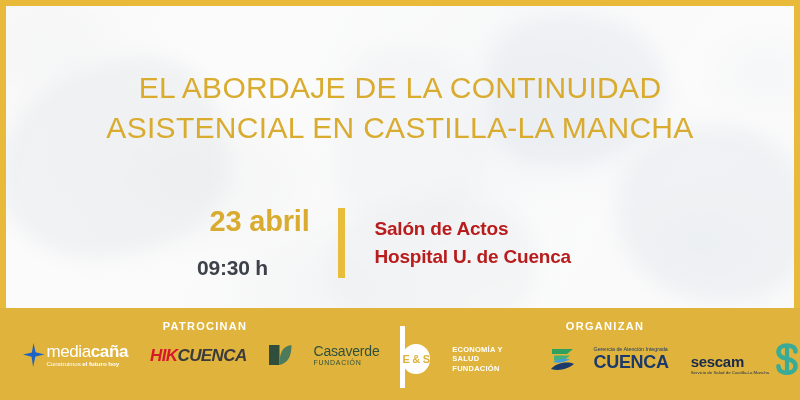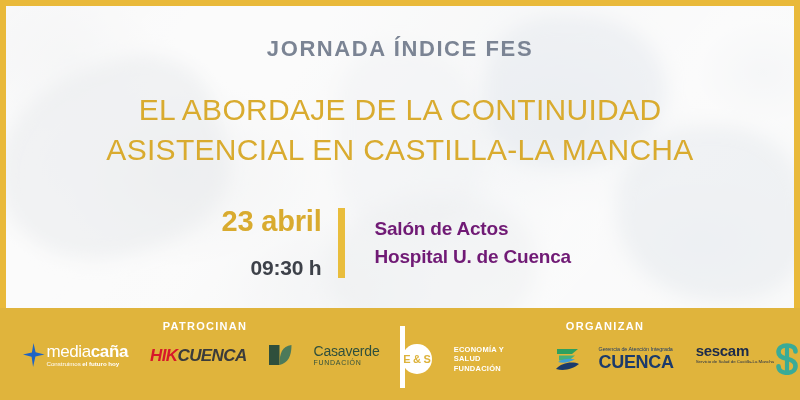--- a/index.html
+++ b/index.html
@@ -95,47 +95,48 @@
   .details {
     position: absolute;
     left: 0; right: 0; top: 204px;
     display: flex;
     justify-content: center;
     align-items: center;
   }
   .date-block {
     text-align: right;
     width: 182px;
-    padding-right: 16px;
+    padding-right: 28px;
   }
   .date-day {
     color: #d9ab2f;
     font-size: 29px;
     font-weight: bold;
     line-height: 1.18;
     letter-spacing: -.2px;
   }
   .date-time {
     color: #3d4149;
     font-size: 21px;
     font-weight: bold;
     line-height: 1.3;
     margin-top: 16px;
     letter-spacing: -.2px;
+    text-align: center;
   }
   .v-divider {
     width: 7px;
     height: 70px;
     background: #e9bd3c;
     flex: 0 0 auto;
   }
   .venue-block {
     padding-left: 30px;
     width: 300px;
-    color: #701a75;
+    color: #b91c1c;
     font-size: 19px;
     font-weight: bold;
     line-height: 1.48;
     letter-spacing: -.2px;
   }
   .venue-line { display: block; }
 
   
   .sponsors {
     position: absolute;
@@ -215,21 +216,21 @@
   .es-text { color: #ffffff; font-size: 7.5px; font-weight: bold; line-height: 1.25; letter-spacing: .25px; }
 
   
   .logo-cuenca { display: flex; align-items: center; gap: 18px; }
   .cu-mark { width: 26px; height: 26px; }
   .cu-text { line-height: 1; }
   .cu-sub { font-size: 5.4px; color: #1b3a6b; letter-spacing: -.05px; white-space: nowrap; }
   .cu-name { font-size: 18px; color: #1b3a6b; font-weight: bold; letter-spacing: -.3px; line-height: 1; margin-top: 1px; }
 
   
-  .logo-sescam { display: flex; align-items: flex-start; }
+  .logo-sescam { display: flex; align-items: flex-end; gap: 5px; }
   .ss-text { line-height: 1; text-align: left; }
   .ss-name { font-size: 15px; color: #1b2a4a; font-weight: bold; letter-spacing: -.3px; }
   .ss-sub { font-size: 4.4px; color: #1b2a4a; letter-spacing: -.02px; margin-top: 2px; white-space: nowrap; }
   .ss-mark { width: 26px; height: 32px; }
 </style>
 </head>
 <body>
 
 <div class="poster">
 
@@ -240,21 +241,20 @@
     <div class="photo-shape ps2"></div>
     <div class="photo-shape ps3"></div>
     <div class="photo-shape ps4"></div>
     <div class="veil"></div>
   </div>
 
   <div class="frame"></div>
 
   <div class="content">
 
-    <div class="kicker">JORNADA ÍNDICE FES</div>
 
     <div class="title">
       <span class="title-line">EL ABORDAJE DE LA CONTINUIDAD</span>
       <span class="title-line">ASISTENCIAL EN CASTILLA-LA MANCHA</span>
     </div>
 
     <div class="details">
       <div class="date-block">
         <div class="date-day">23 abril</div>
         <div class="date-time">09:30 h</div>

